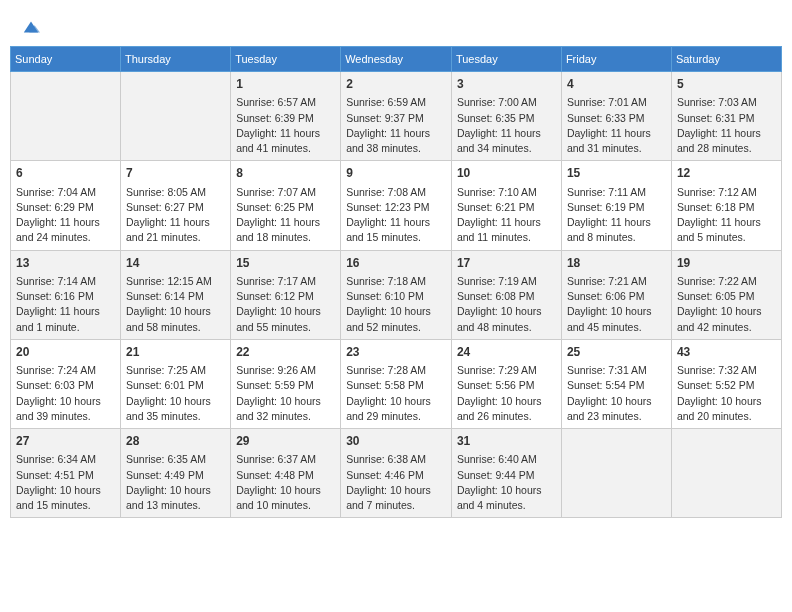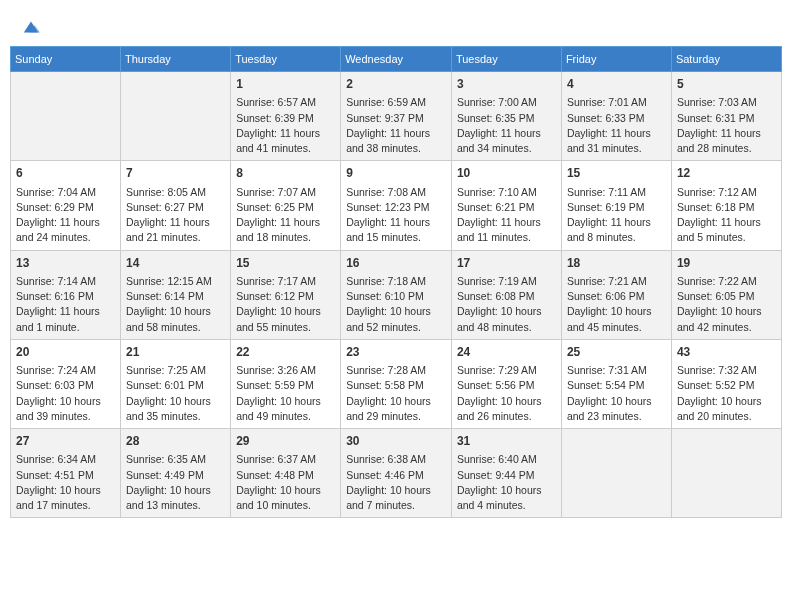--- a/index.html
+++ b/index.html
@@ -261,23 +261,23 @@
           <div class="day-info">Daylight: 10 hours and 39 minutes.</div>
         </td>
         <td>
           <span class="day-num">21</span>
           <div class="day-info">Sunrise: 7:25 AM</div>
           <div class="day-info">Sunset: 6:01 PM</div>
           <div class="day-info">Daylight: 10 hours and 35 minutes.</div>
         </td>
         <td>
           <span class="day-num">22</span>
-          <div class="day-info">Sunrise: 3:26 AM</div>
+          <div class="day-info">Sunrise: 9:26 AM</div>
           <div class="day-info">Sunset: 5:59 PM</div>
-          <div class="day-info">Daylight: 10 hours and 49 minutes.</div>
+          <div class="day-info">Daylight: 10 hours and 32 minutes.</div>
         </td>
         <td>
           <span class="day-num">23</span>
           <div class="day-info">Sunrise: 7:28 AM</div>
           <div class="day-info">Sunset: 5:58 PM</div>
           <div class="day-info">Daylight: 10 hours and 29 minutes.</div>
         </td>
         <td>
           <span class="day-num">24</span>
           <div class="day-info">Sunrise: 7:29 AM</div>
@@ -295,21 +295,21 @@
           <div class="day-info">Sunrise: 7:32 AM</div>
           <div class="day-info">Sunset: 5:52 PM</div>
           <div class="day-info">Daylight: 10 hours and 20 minutes.</div>
         </td>
       </tr>
       <tr>
         <td>
           <span class="day-num">27</span>
           <div class="day-info">Sunrise: 6:34 AM</div>
           <div class="day-info">Sunset: 4:51 PM</div>
-          <div class="day-info">Daylight: 10 hours and 17 minutes.</div>
+          <div class="day-info">Daylight: 10 hours and 15 minutes.</div>
         </td>
         <td>
           <span class="day-num">28</span>
           <div class="day-info">Sunrise: 6:35 AM</div>
           <div class="day-info">Sunset: 4:49 PM</div>
           <div class="day-info">Daylight: 10 hours and 13 minutes.</div>
         </td>
         <td>
           <span class="day-num">29</span>
           <div class="day-info">Sunrise: 6:37 AM</div>

